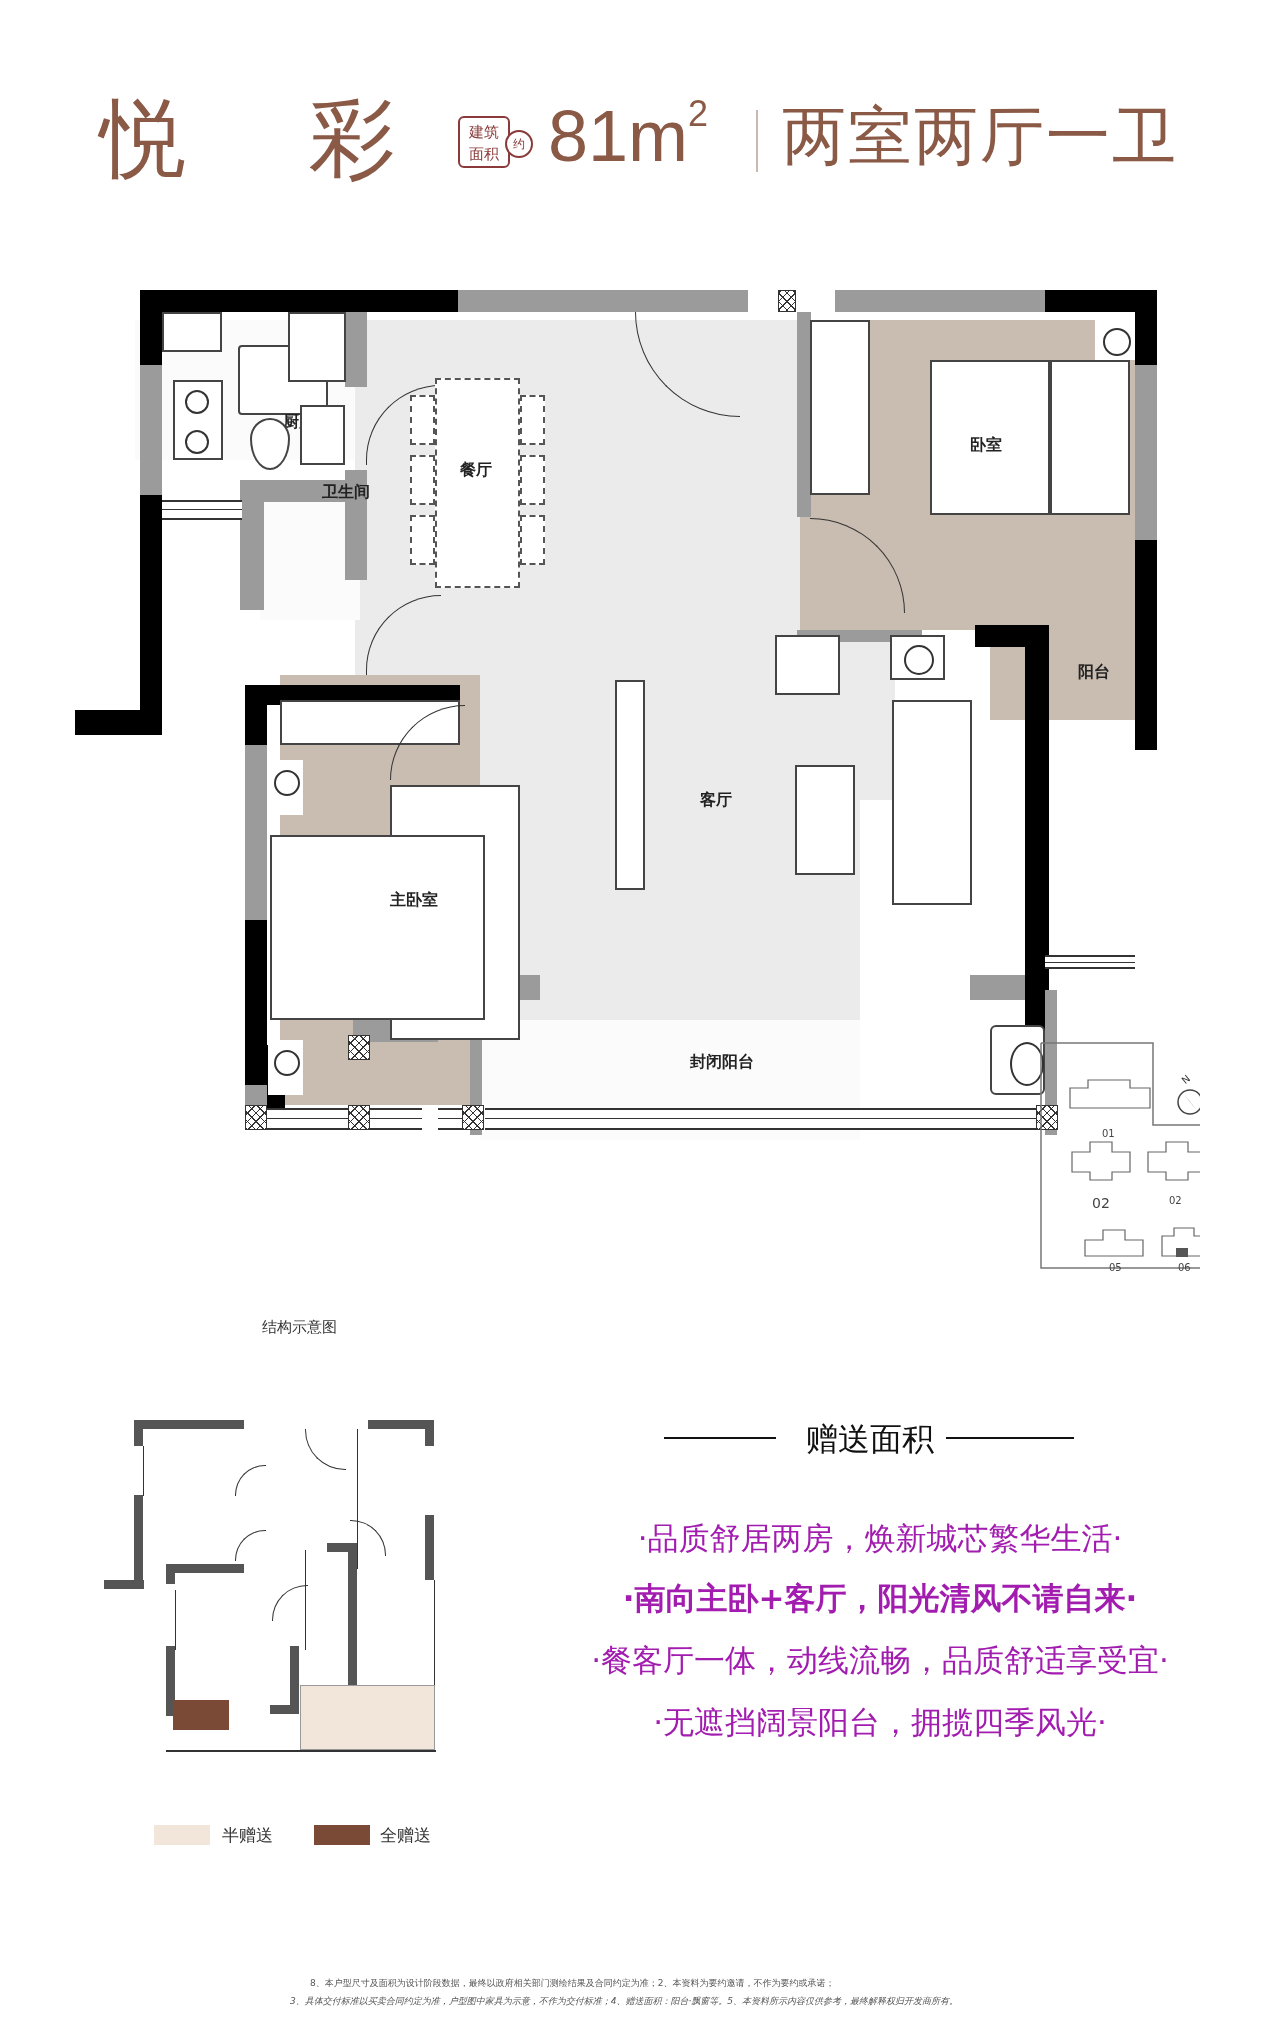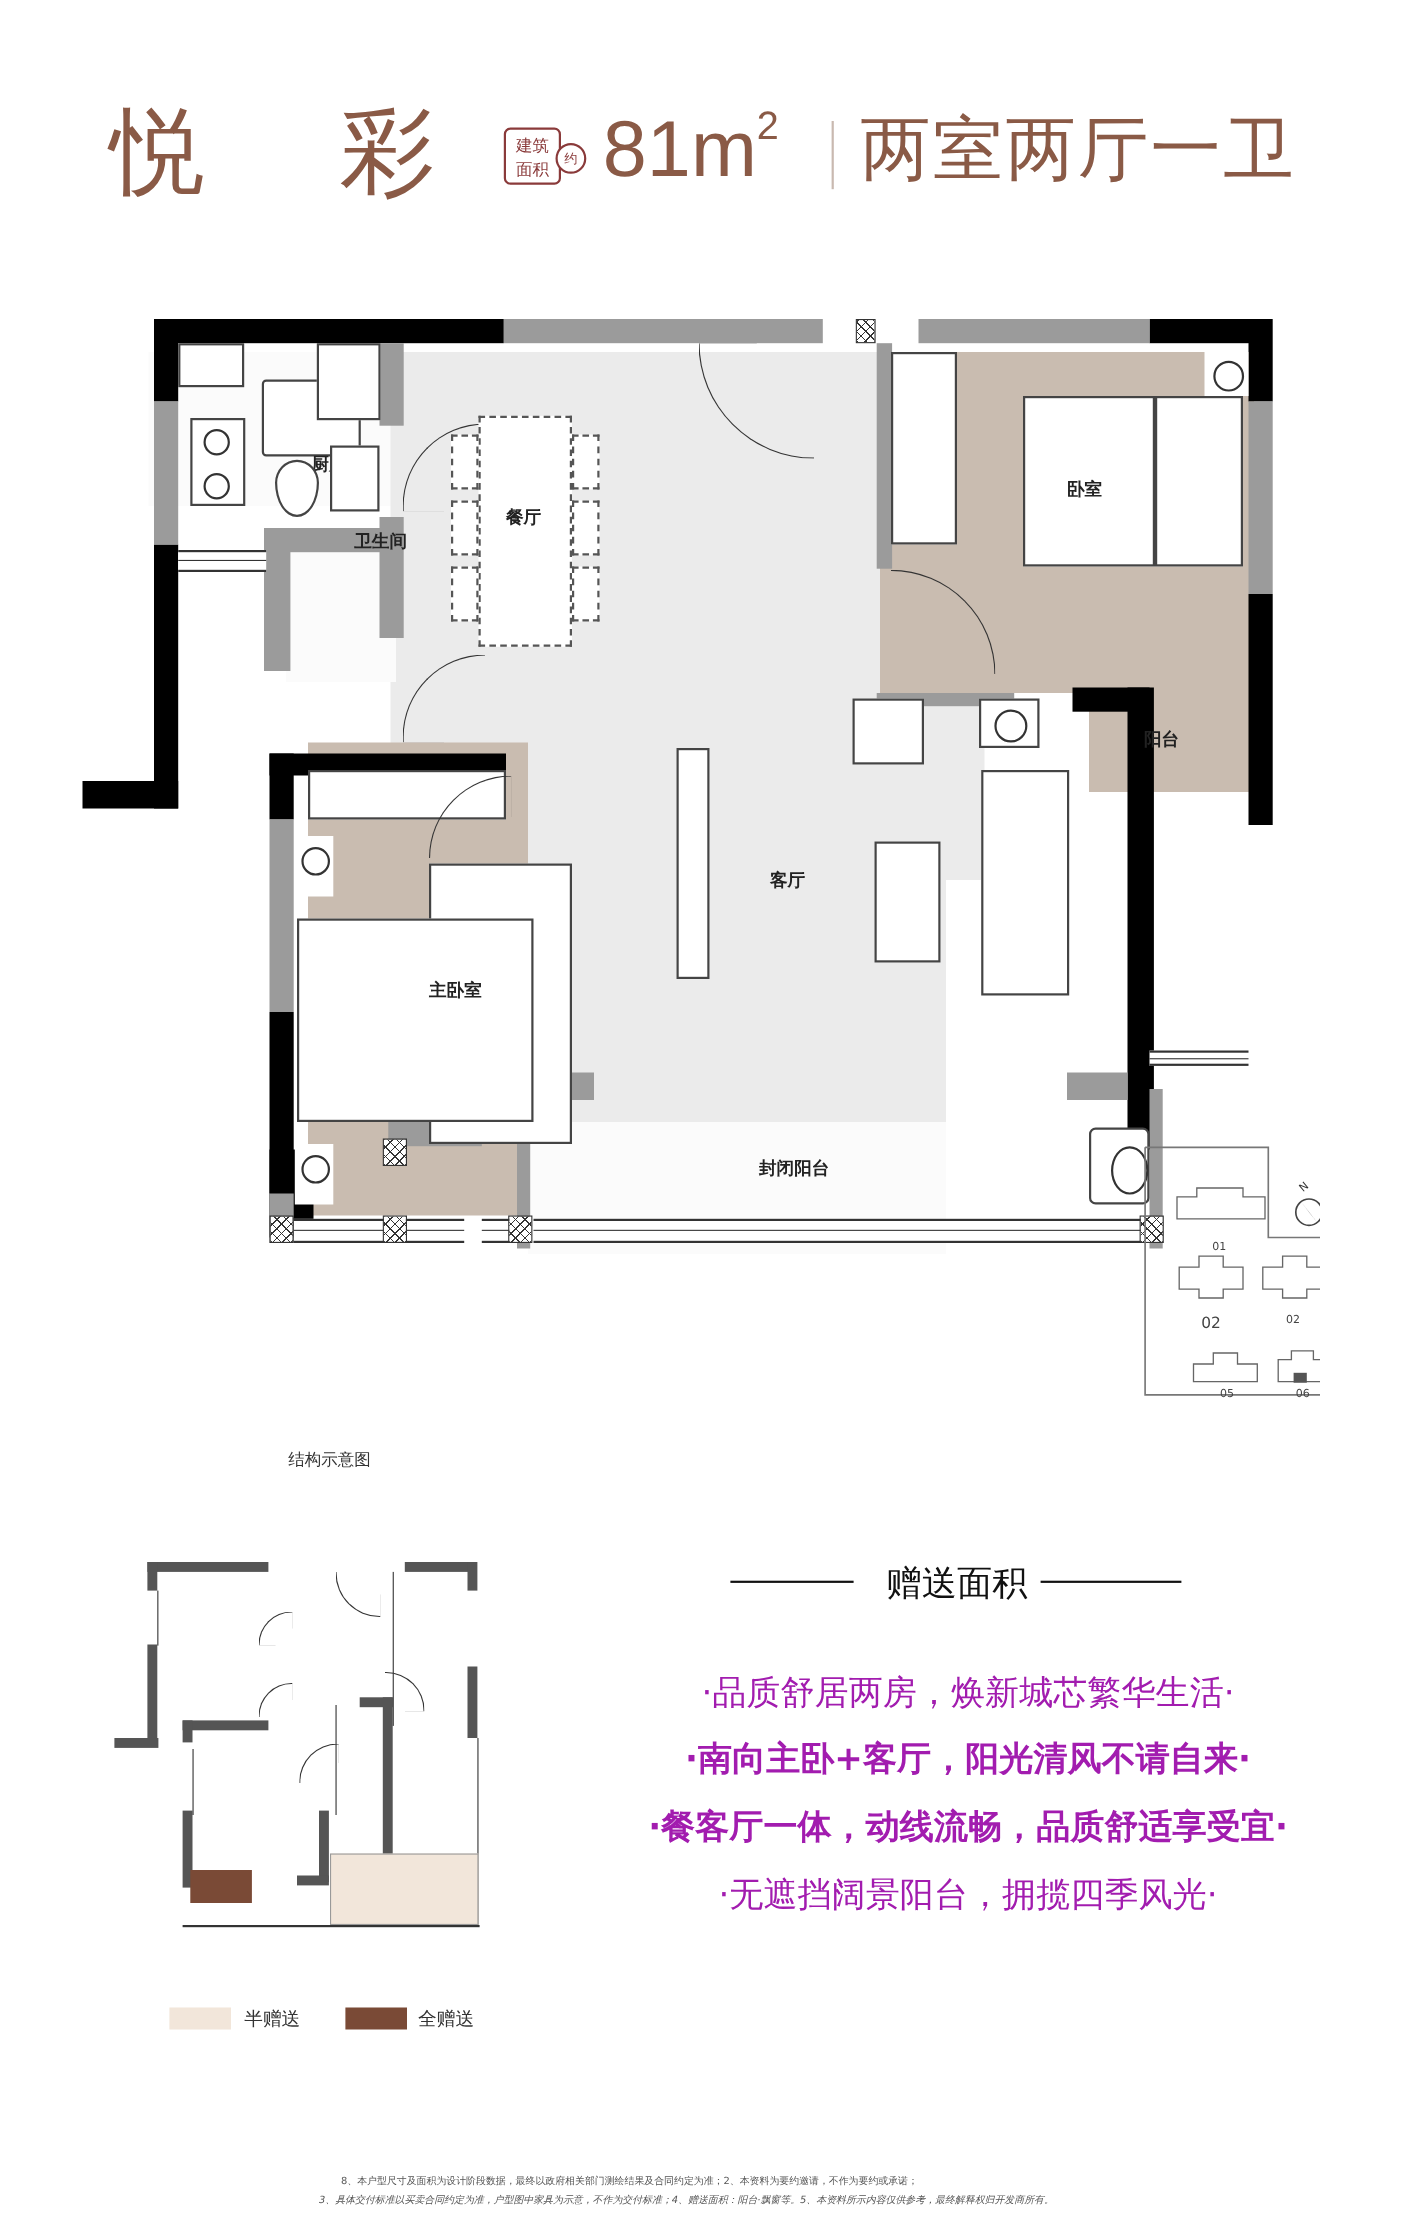--- a/index.html
+++ b/index.html
@@ -155,21 +155,21 @@
   <div class="door-arc" style="left:545px;top:22px;width:105px;height:105px;border-radius:0 0 0 105px;border-top:none;border-right:none;"></div>
 
   <div class="furn" style="left:720px;top:30px;width:60px;height:175px;"></div>
   <div class="furn" style="left:840px;top:70px;width:120px;height:155px;"></div>
   <div class="furn" style="left:960px;top:70px;width:80px;height:155px;"></div>
   <div class="furn" style="left:1005px;top:30px;width:40px;height:40px;border:none;">
     <div style="position:absolute;left:8px;top:8px;width:24px;height:24px;border:2px solid #333;border-radius:50%;"></div>
   </div>
   <div class="room-label" style="left:880px;top:145px;">卧室</div>
   <div class="door-arc" style="left:720px;top:228px;width:95px;height:95px;border-radius:0 95px 0 0;border-left:none;border-bottom:none;"></div>
-  <div class="room-label" style="left:930px;top:372px;padding-left:20px;">阳台</div>
+  <div class="room-label" style="left:968px;top:372px;padding-left:20px;">阳台</div>
 
   <div class="furn" style="left:685px;top:345px;width:65px;height:60px;"></div>
   <div class="furn" style="left:800px;top:345px;width:55px;height:45px;">
     <div style="position:absolute;left:12px;top:8px;width:26px;height:26px;border:2px solid #333;border-radius:50%;"></div>
   </div>
   <div class="furn" style="left:705px;top:475px;width:60px;height:110px;"></div>
   <div class="furn" style="left:802px;top:410px;width:80px;height:205px;"></div>
   <div class="furn" style="left:525px;top:390px;width:30px;height:210px;"></div>
   <div class="room-label" style="left:610px;top:500px;">客厅</div>
 
@@ -245,21 +245,21 @@
   <div style="position:absolute;left:230px;top:100px;width:35px;height:35px;border:1px solid #333;border-radius:0 35px 0 0;border-left:none;border-bottom:none;"></div>
   <div style="position:absolute;left:53px;top:280px;width:56px;height:30px;background:#7a4a36;"></div>
   <div style="position:absolute;left:180px;top:265px;width:135px;height:65px;background:#f2e6da;border:1px solid #999;box-sizing:border-box;"></div>
 </div>
 
 <div class="feat-line" style="left:664px;width:112px;"></div>
 <div class="feat-line" style="left:946px;width:128px;"></div>
 <div class="abs feat-title">赠送面积</div>
 <div class="feat-item" style="top:1518px;">·品质舒居两房，焕新城芯繁华生活·</div>
 <div class="feat-item" style="top:1578px;font-weight:bold;">·南向主卧+客厅，阳光清风不请自来·</div>
-<div class="feat-item" style="top:1640px;font-weight:bold;">·餐客厅一体，动线流畅，品质舒适享受宜·</div>
+<div class="feat-item" style="top:1640px;">·餐客厅一体，动线流畅，品质舒适享受宜·</div>
 <div class="feat-item" style="top:1702px;">·无遮挡阔景阳台，拥揽四季风光·</div>
 
 <div class="legend-swatch" style="left:154px;top:1825px;background:#f2e6da;"></div>
 <div class="legend-text" style="left:222px;top:1824px;">半赠送</div>
 <div class="legend-swatch" style="left:314px;top:1825px;background:#7a4a36;"></div>
 <div class="legend-text" style="left:380px;top:1824px;">全赠送</div>
 
 <div class="footer" style="top:1975px;">8、本户型尺寸及面积为设计阶段数据，最终以政府相关部门测绘结果及合同约定为准；2、本资料为要约邀请，不作为要约或承诺；</div>
 <div class="footer" style="top:1993px;left:290px;font-style:italic;">3、具体交付标准以买卖合同约定为准，户型图中家具为示意，不作为交付标准；4、赠送面积：阳台·飘窗等。5、本资料所示内容仅供参考，最终解释权归开发商所有。</div>
 

